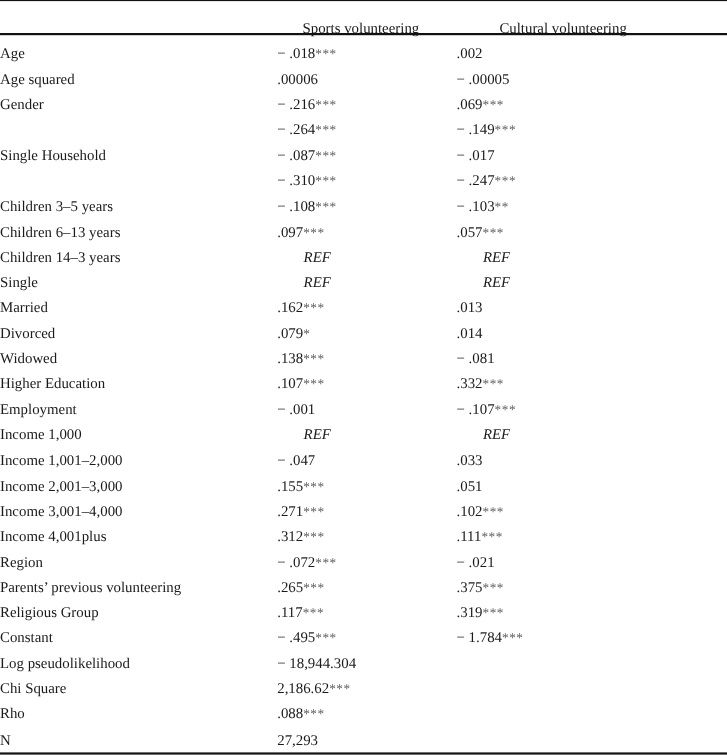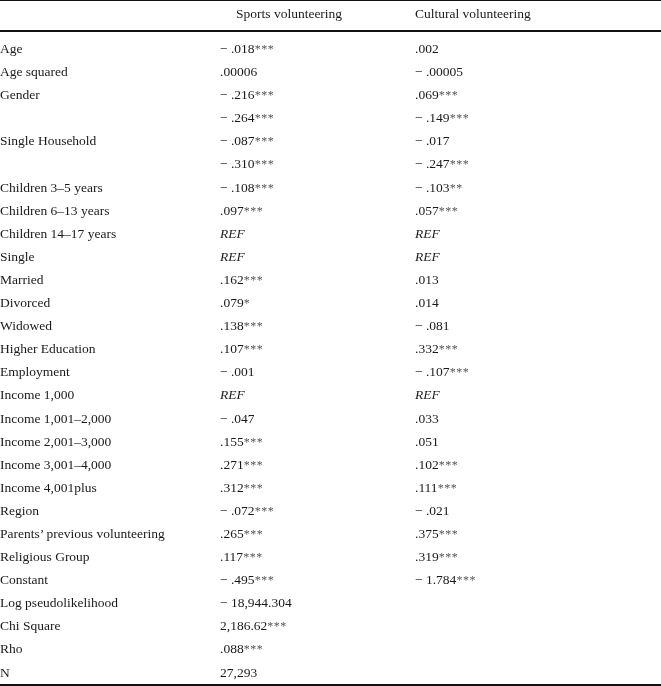--- a/index.html
+++ b/index.html
@@ -6,30 +6,30 @@
     body {
       width: 661px; height: 686px; position: relative; overflow: hidden;
       font-family: "Liberation Serif", "DejaVu Serif", serif;
       color: #1a1a1a; font-size: 13.5px;
     }
     .rule { position: absolute; left: 0; width: 661px; background: #111; }
     .rule-top { top: 0; height: 1px; }
     .rule-head { top: 30px; height: 2px; }
     .rule-bottom { top: 684px; height: 2px; }
     .header { position: absolute; top: 6px; left: 0; width: 661px; height: 20px; }
-    .hcell { position: absolute; top: 0; white-space: nowrap; }
+    .hcell { position: absolute; top: 12px; white-space: nowrap; margin-left: 39px; }
     .h-sports { left: 236px; }
     .h-cultural { left: 415px; }
     .rows { position: absolute; top: 39px; left: 0; width: 658px; }
     .row { position: relative; height: 23.1px; }
     .cell { position: absolute; top: 0; white-space: nowrap; line-height: 20px; }
     .c-label { left: 0; }
-    .c-sports { left: 220px; text-align: center; }
+    .c-sports { left: 252px; text-align: center; }
     .c-cultural { left: 415px; }
-    .ref { font-style: italic; }
+    .ref { font-style: italic; margin-left: 24px; }
     .star { color: #555; font-size: 12px; letter-spacing: 0.5px; }
   </style>
 </head>
 <body>
 
 <div class="rule rule-top"></div>
 
 <div class="header">
   <span class="hcell h-sports">Sports volunteering</span>
   <span class="hcell h-cultural">Cultural volunteering</span>
@@ -70,21 +70,21 @@
       <span class="cell c-label">Children 3–5 years</span>
       <span class="cell c-sports"><span>− .108</span><span class="star">***</span></span>
       <span class="cell c-cultural"><span>− .103</span><span class="star">**</span></span>
     </div>
     <div class="row">
       <span class="cell c-label">Children 6–13 years</span>
       <span class="cell c-sports"><span>.097</span><span class="star">***</span></span>
       <span class="cell c-cultural"><span>.057</span><span class="star">***</span></span>
     </div>
     <div class="row">
-      <span class="cell c-label">Children 14–17 years</span>
+      <span class="cell c-label">Children 14–3 years</span>
       <span class="cell c-sports ref"><span>REF</span><span class="star"></span></span>
       <span class="cell c-cultural ref"><span>REF</span><span class="star"></span></span>
     </div>
     <div class="row">
       <span class="cell c-label">Single</span>
       <span class="cell c-sports ref"><span>REF</span><span class="star"></span></span>
       <span class="cell c-cultural ref"><span>REF</span><span class="star"></span></span>
     </div>
     <div class="row">
       <span class="cell c-label">Married</span>

